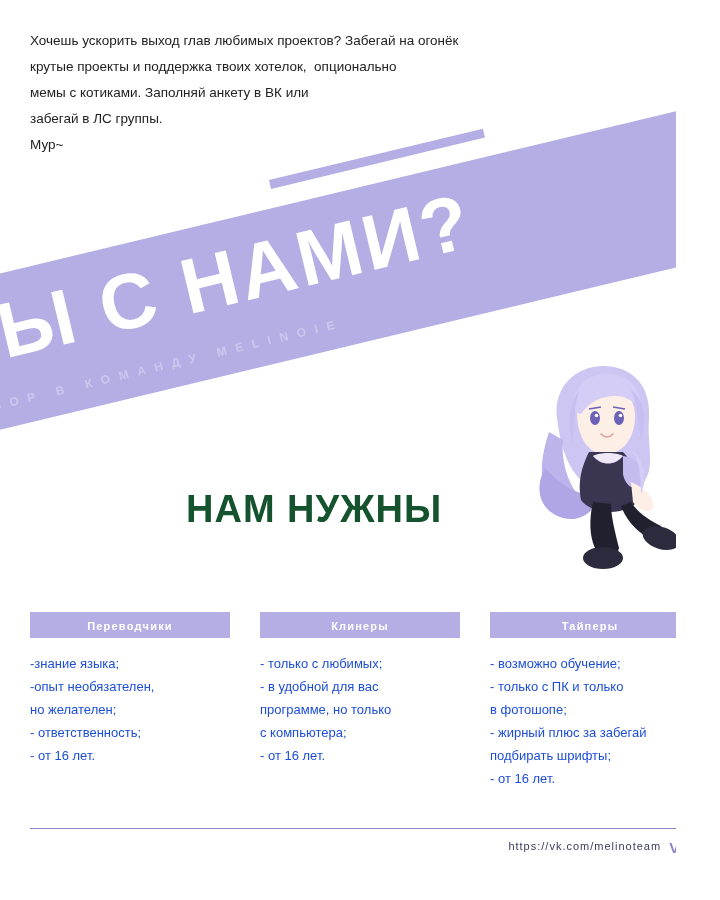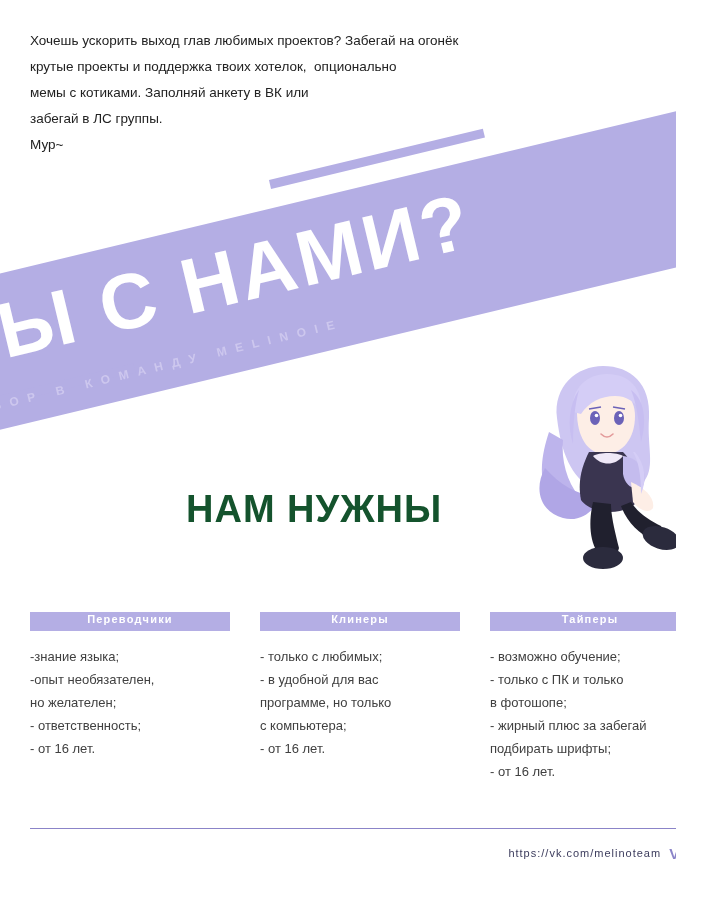--- a/index.html
+++ b/index.html
@@ -138,27 +138,27 @@
   .col {
     width: 200px;
   }
   .col-head {
     background: #b4aee4;
     color: #ffffff;
     font-size: 11px;
     font-weight: bold;
     letter-spacing: 1.2px;
     text-align: center;
-    padding: 1px 0 6px 0;
+    padding: 8px 0 6px 0;
     margin-bottom: 14px;
   }
   .col-body {
     font-size: 13px;
     line-height: 23px;
-    color: #404040;
+    color: #1d4ed8;
   }
   .col-body .item {
     white-space: pre-wrap;
   }
 
   
   .footer-rule {
     position: absolute;
     left: 30px;
     top: 828px;
@@ -167,21 +167,21 @@
     background: #8b84c8;
     z-index: 4;
   }
   .footer {
     position: absolute;
     left: 30px;
     top: 840px;
     width: 660px;
     height: 26px;
     display: flex;
-    align-items: center;
+    align-items: flex-start;
     justify-content: flex-end;
     gap: 8px;
     z-index: 5;
   }
   .footer-link {
     font-size: 11px;
     letter-spacing: 1px;
     color: #3b3b5c;
   }
   .vk-icon {

